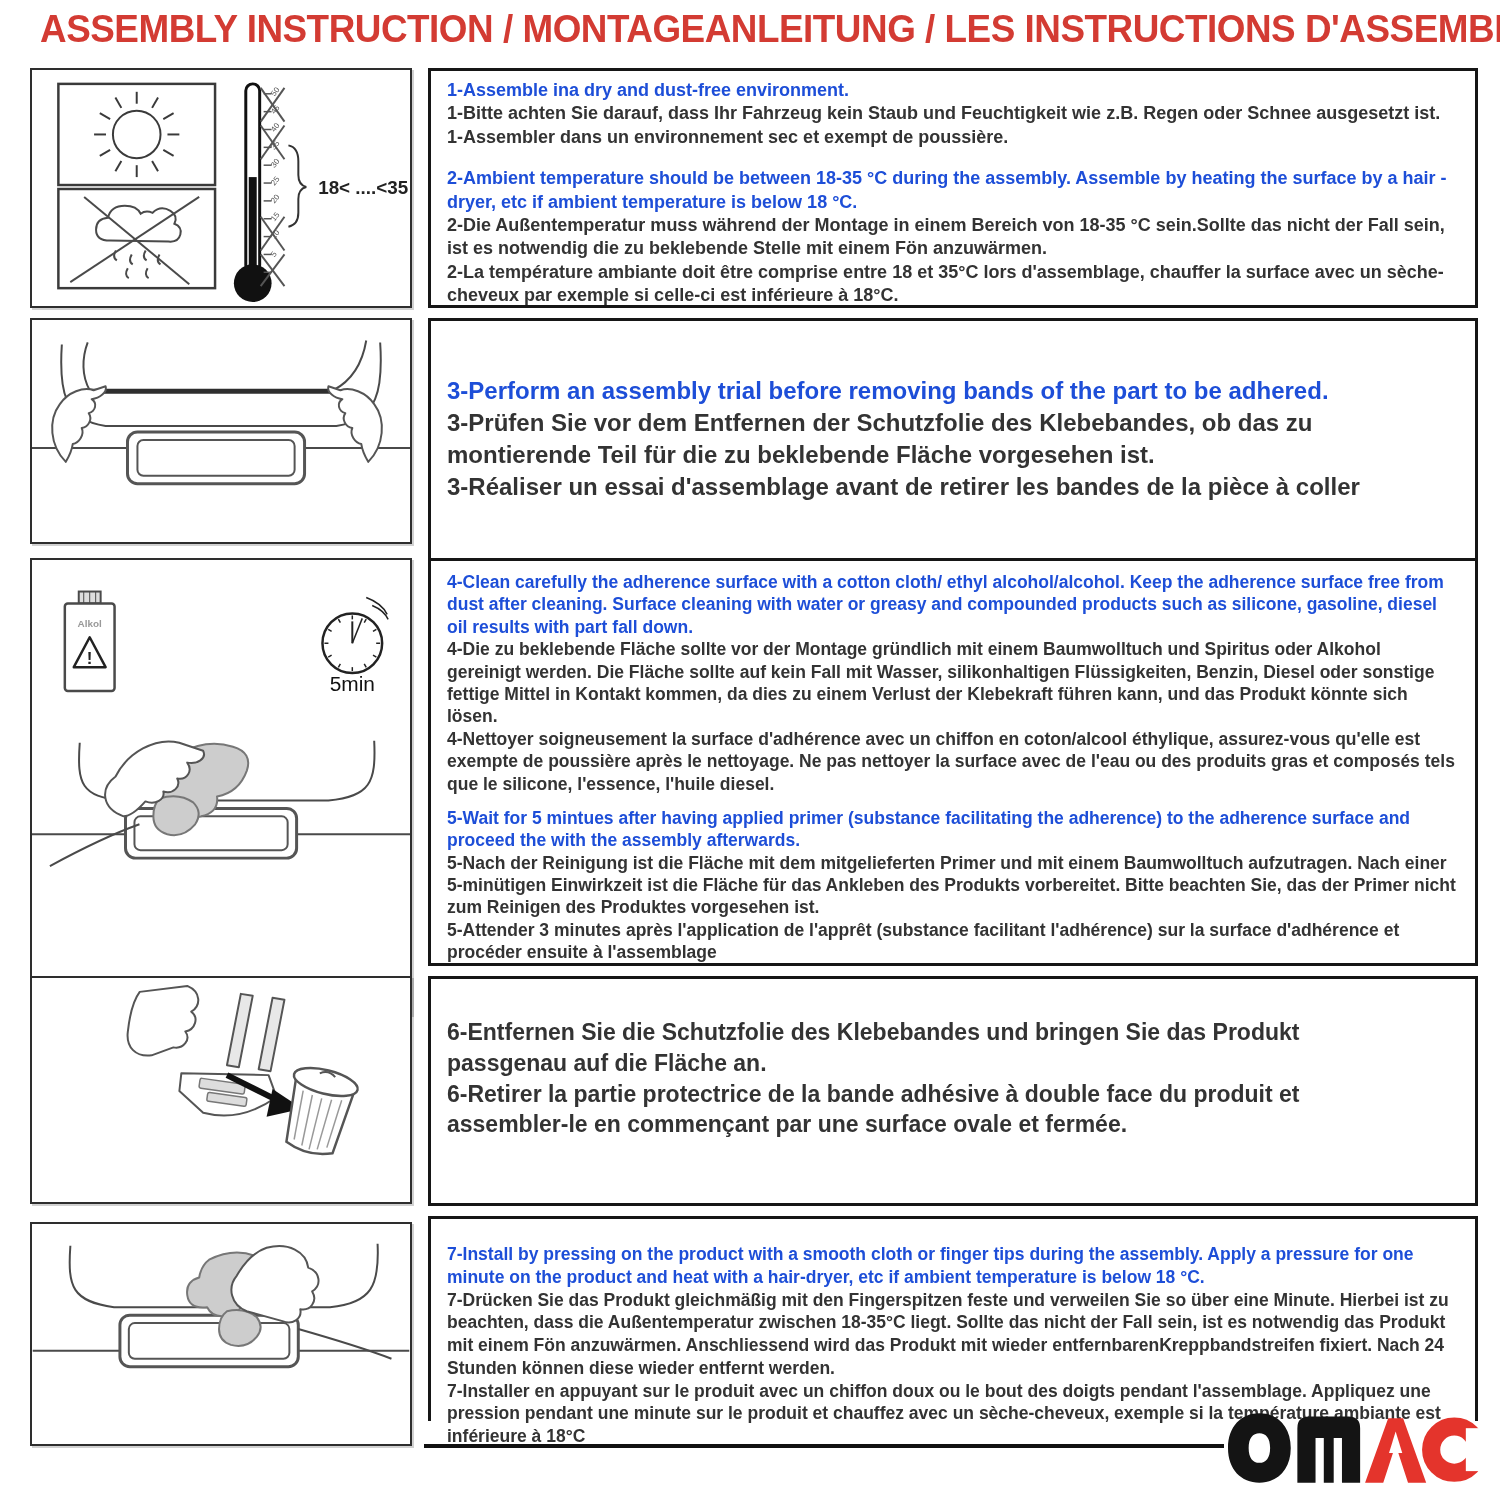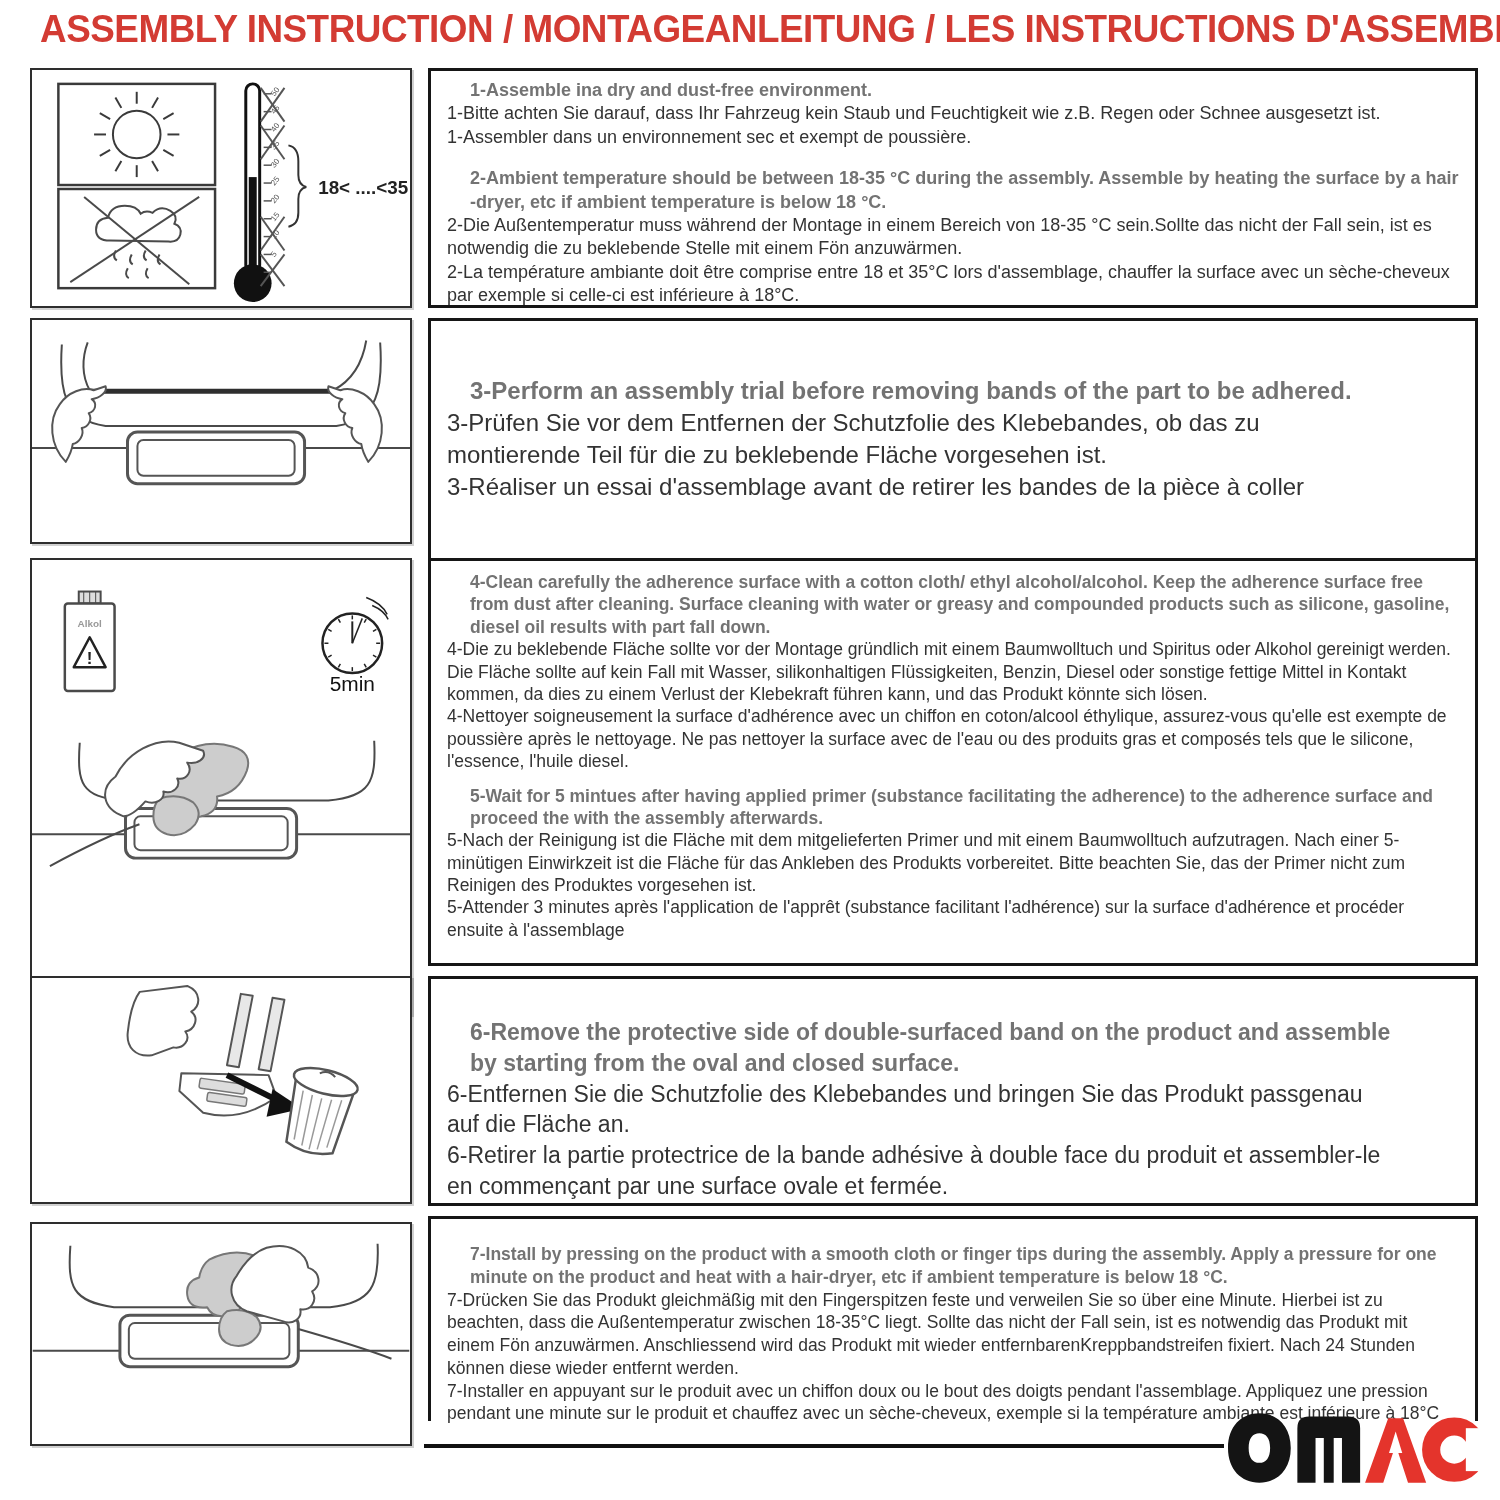--- a/index.html
+++ b/index.html
@@ -13,21 +13,21 @@
   .txtbox{position:absolute;left:428px;width:1050px;background:#fff;border:3px solid #161616;
           box-sizing:border-box;}
   .ib1{top:68px;height:240px;} .ib2{top:318px;height:226px;} .ib3{top:558px;height:457px;}
   .ib4{top:976px;height:228px;} .ib5{top:1222px;height:224px;}
   .tb1{top:68px;height:240px;padding:8px 16px;font-size:18px;line-height:1.3;}
   .tb2{top:318px;height:280px;padding:54px 16px 0;font-size:24px;line-height:1.33;}
   .tb3{top:558px;height:408px;padding:10px 16px;font-size:17.5px;line-height:1.28;}
   .tb4{top:976px;height:230px;padding:38px 16px 0;font-size:23px;line-height:1.34;}
   .tb5{top:1216px;height:205px;padding:24px 16px 0;font-size:17.5px;line-height:1.3;border-bottom:none;}
   .tb2 p{max-width:935px;} .tb4 p{max-width:950px;}
-  p{margin:0;} .b{font-weight:bold;color:#737373;margin-left:23px;} .t{color:#333;}
+  p{margin:0;font-weight:bold;} .b{font-weight:bold;color:#1d4ed8;} .t{color:#333;}
   .gap{height:18px;} .gap-s{height:12px;}
   .bottom-rule{position:absolute;left:424px;top:1444px;width:800px;height:4px;background:#111;}
   .logo{position:absolute;left:1228px;top:1408px;width:256px;height:80px;}
   .logo svg{width:100%;height:100%;display:block;}
   .sr-only{position:absolute;width:1px;height:1px;overflow:hidden;clip:rect(0 0 0 0);white-space:nowrap;}
   .ln{stroke:#4a4a4a;stroke-width:2;fill:none;}
   .ln3{stroke:#555;stroke-width:3;fill:#fff;}
   .hand{fill:#fff;stroke:#555;stroke-width:2;stroke-linejoin:round;}
   .cloth{fill:#cdcdcd;stroke:#777;stroke-width:2;stroke-linejoin:round;}
 </style>
@@ -217,21 +217,20 @@
           <line x1="288" y1="121" x2="288" y2="174"></line>
             <line x1="298" y1="120" x2="296" y2="172"></line>
           <line x1="308" y1="118" x2="305" y2="168"></line>
         </g>
         <ellipse cx="288" cy="104" rx="33" ry="12" fill="#fff" stroke="#555" stroke-width="2.5"></ellipse>
         <path d="M280,97 q8,-6 16,0" fill="none" stroke="#555" stroke-width="2"></path>
       </g>
     </svg>
   </div>
   <div class="txtbox tb4">
-    <p class="b">6-Remove the protective side of double-surfaced band on the product and assemble by starting from the oval and closed surface.</p>
     <p class="t">6-Entfernen Sie die Schutzfolie des Klebebandes und bringen Sie das Produkt passgenau auf die Fläche an.</p>
     <p class="t">6-Retirer la partie protectrice de la bande adhésive à double face du produit et assembler-le en commençant par une surface ovale et fermée.</p>
   </div>
 
   <div class="imgbox ib5">
     <svg viewBox="0 0 380 222">
       <line x1="0" y1="128" x2="380" y2="128" class="ln"></line>
       <path d="M38,22 C35,64 40,78 82,84 L300,84 C342,80 350,62 348,20" class="ln"></path>
       <rect x="88" y="92" width="180" height="52" rx="10" class="ln3"></rect>
       <rect x="97" y="100" width="162" height="36" rx="6" fill="#fff" stroke="#555" stroke-width="2"></rect>

